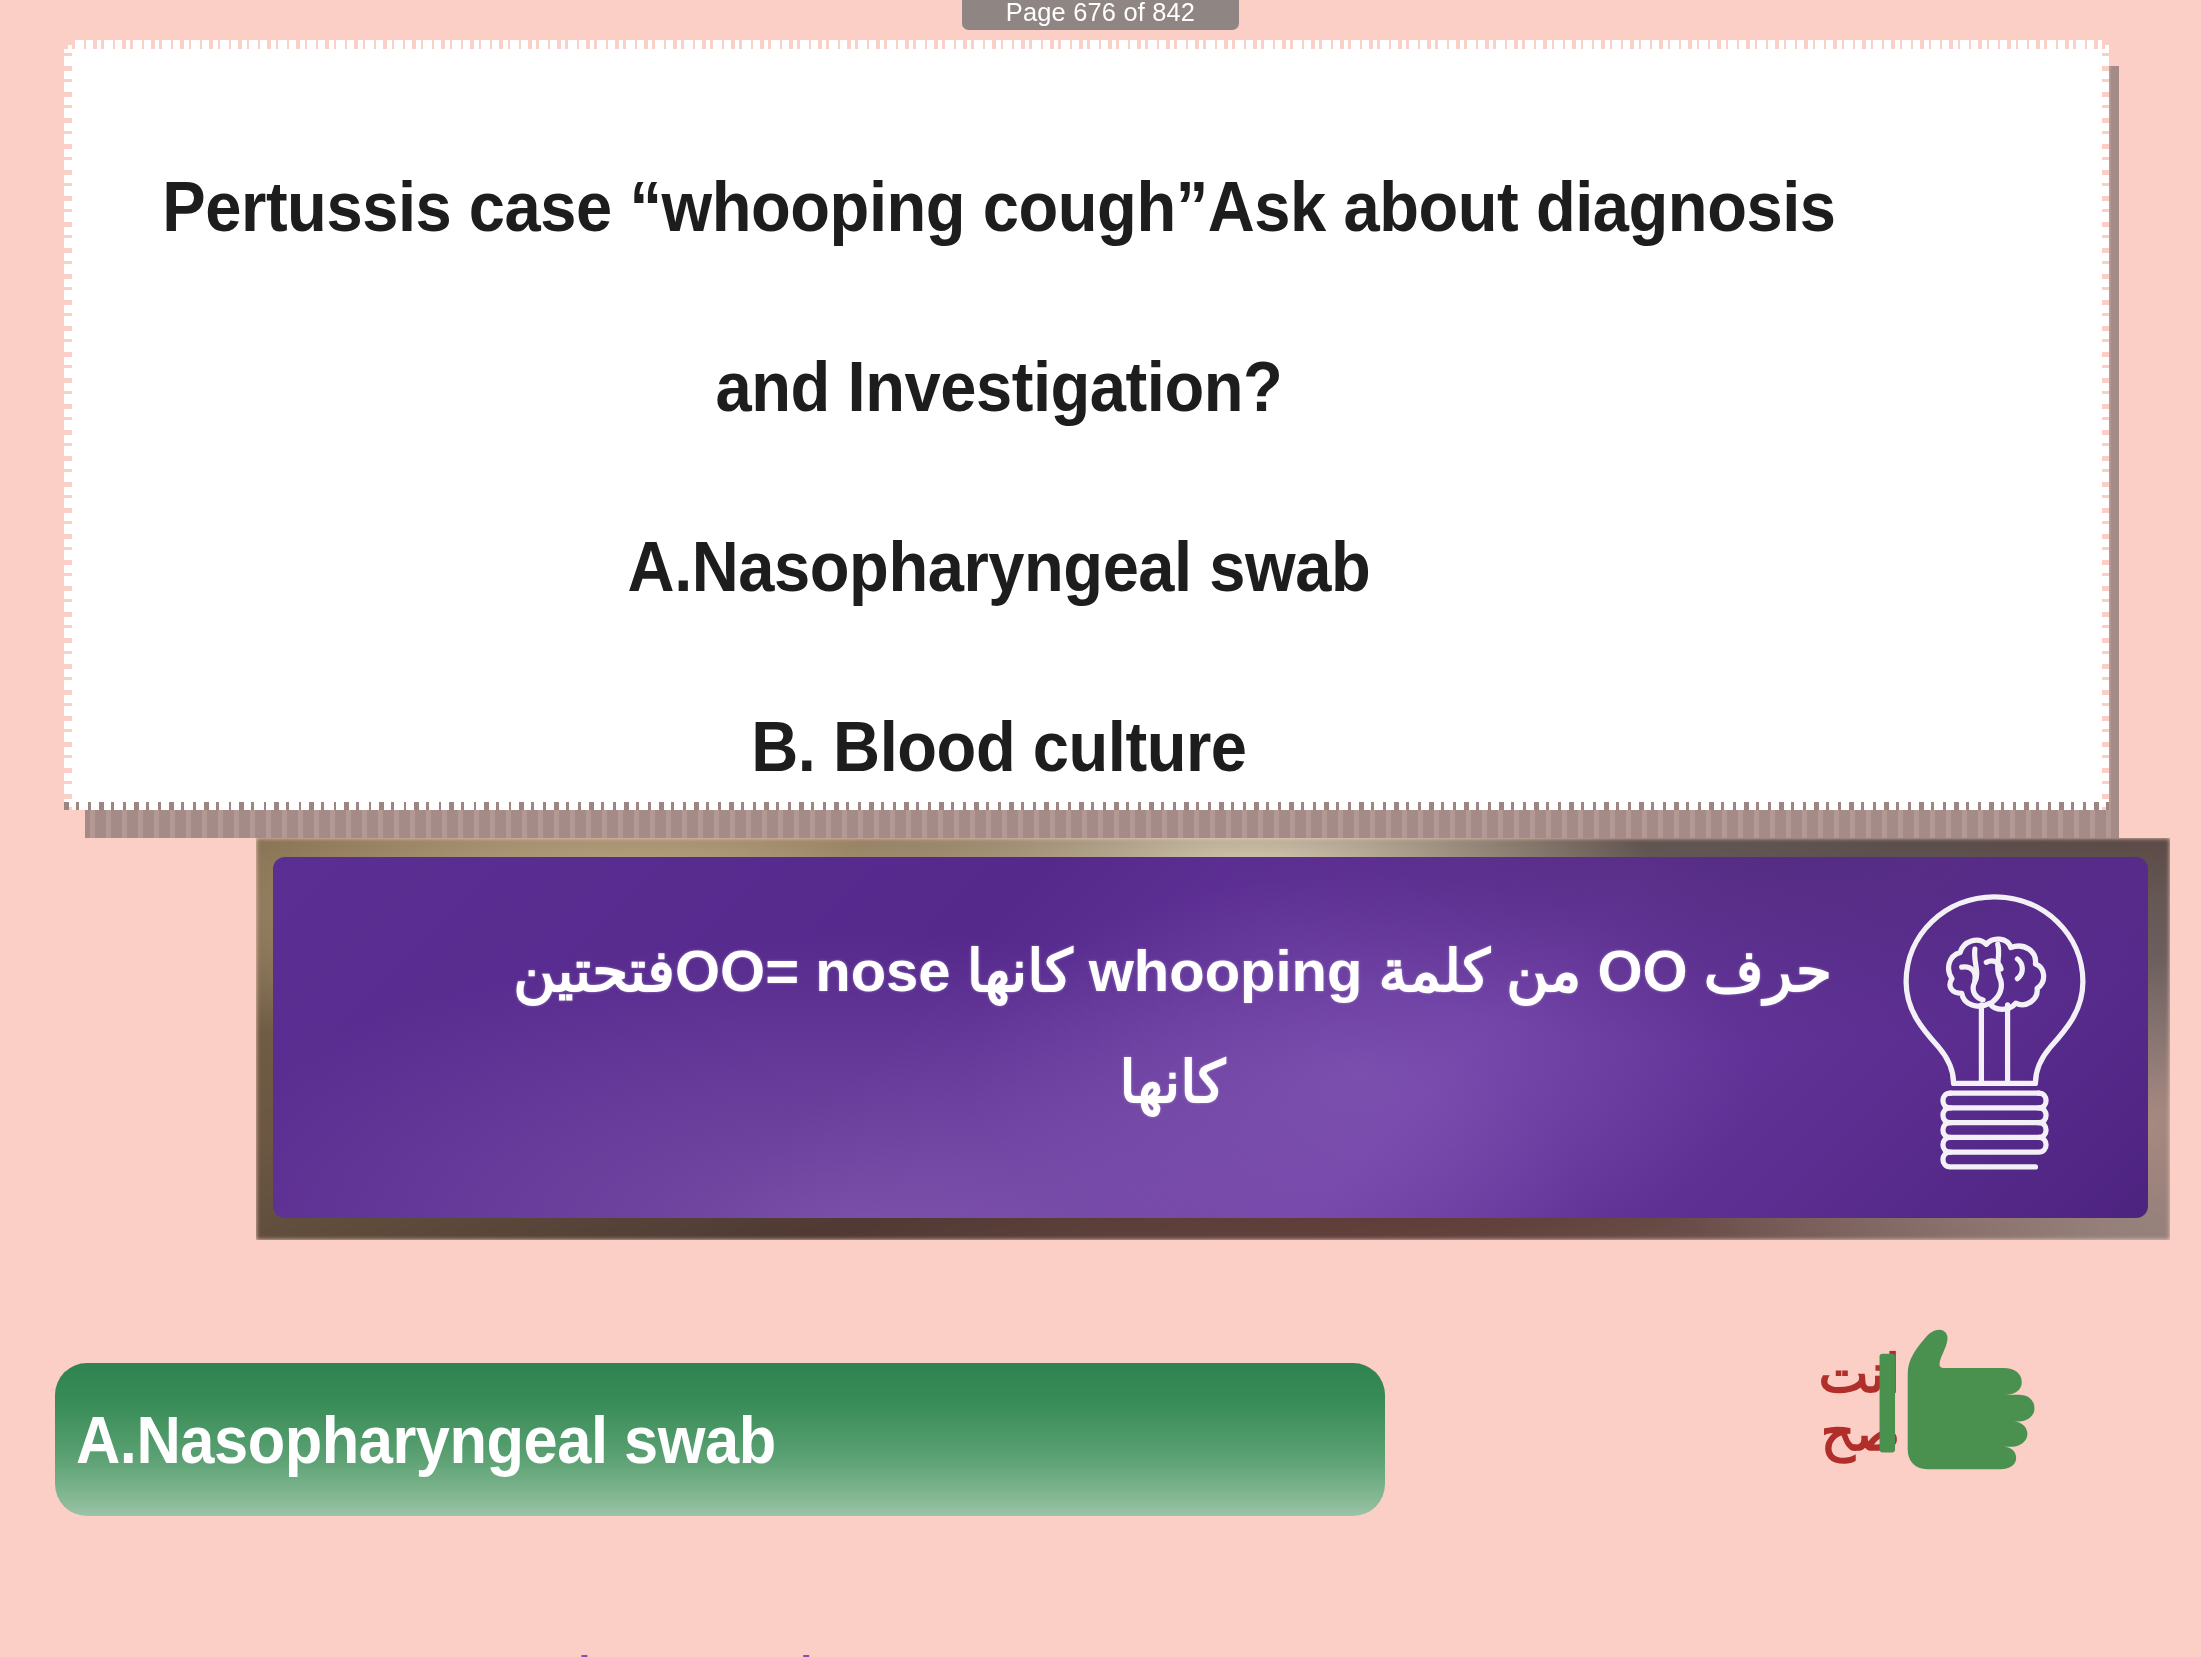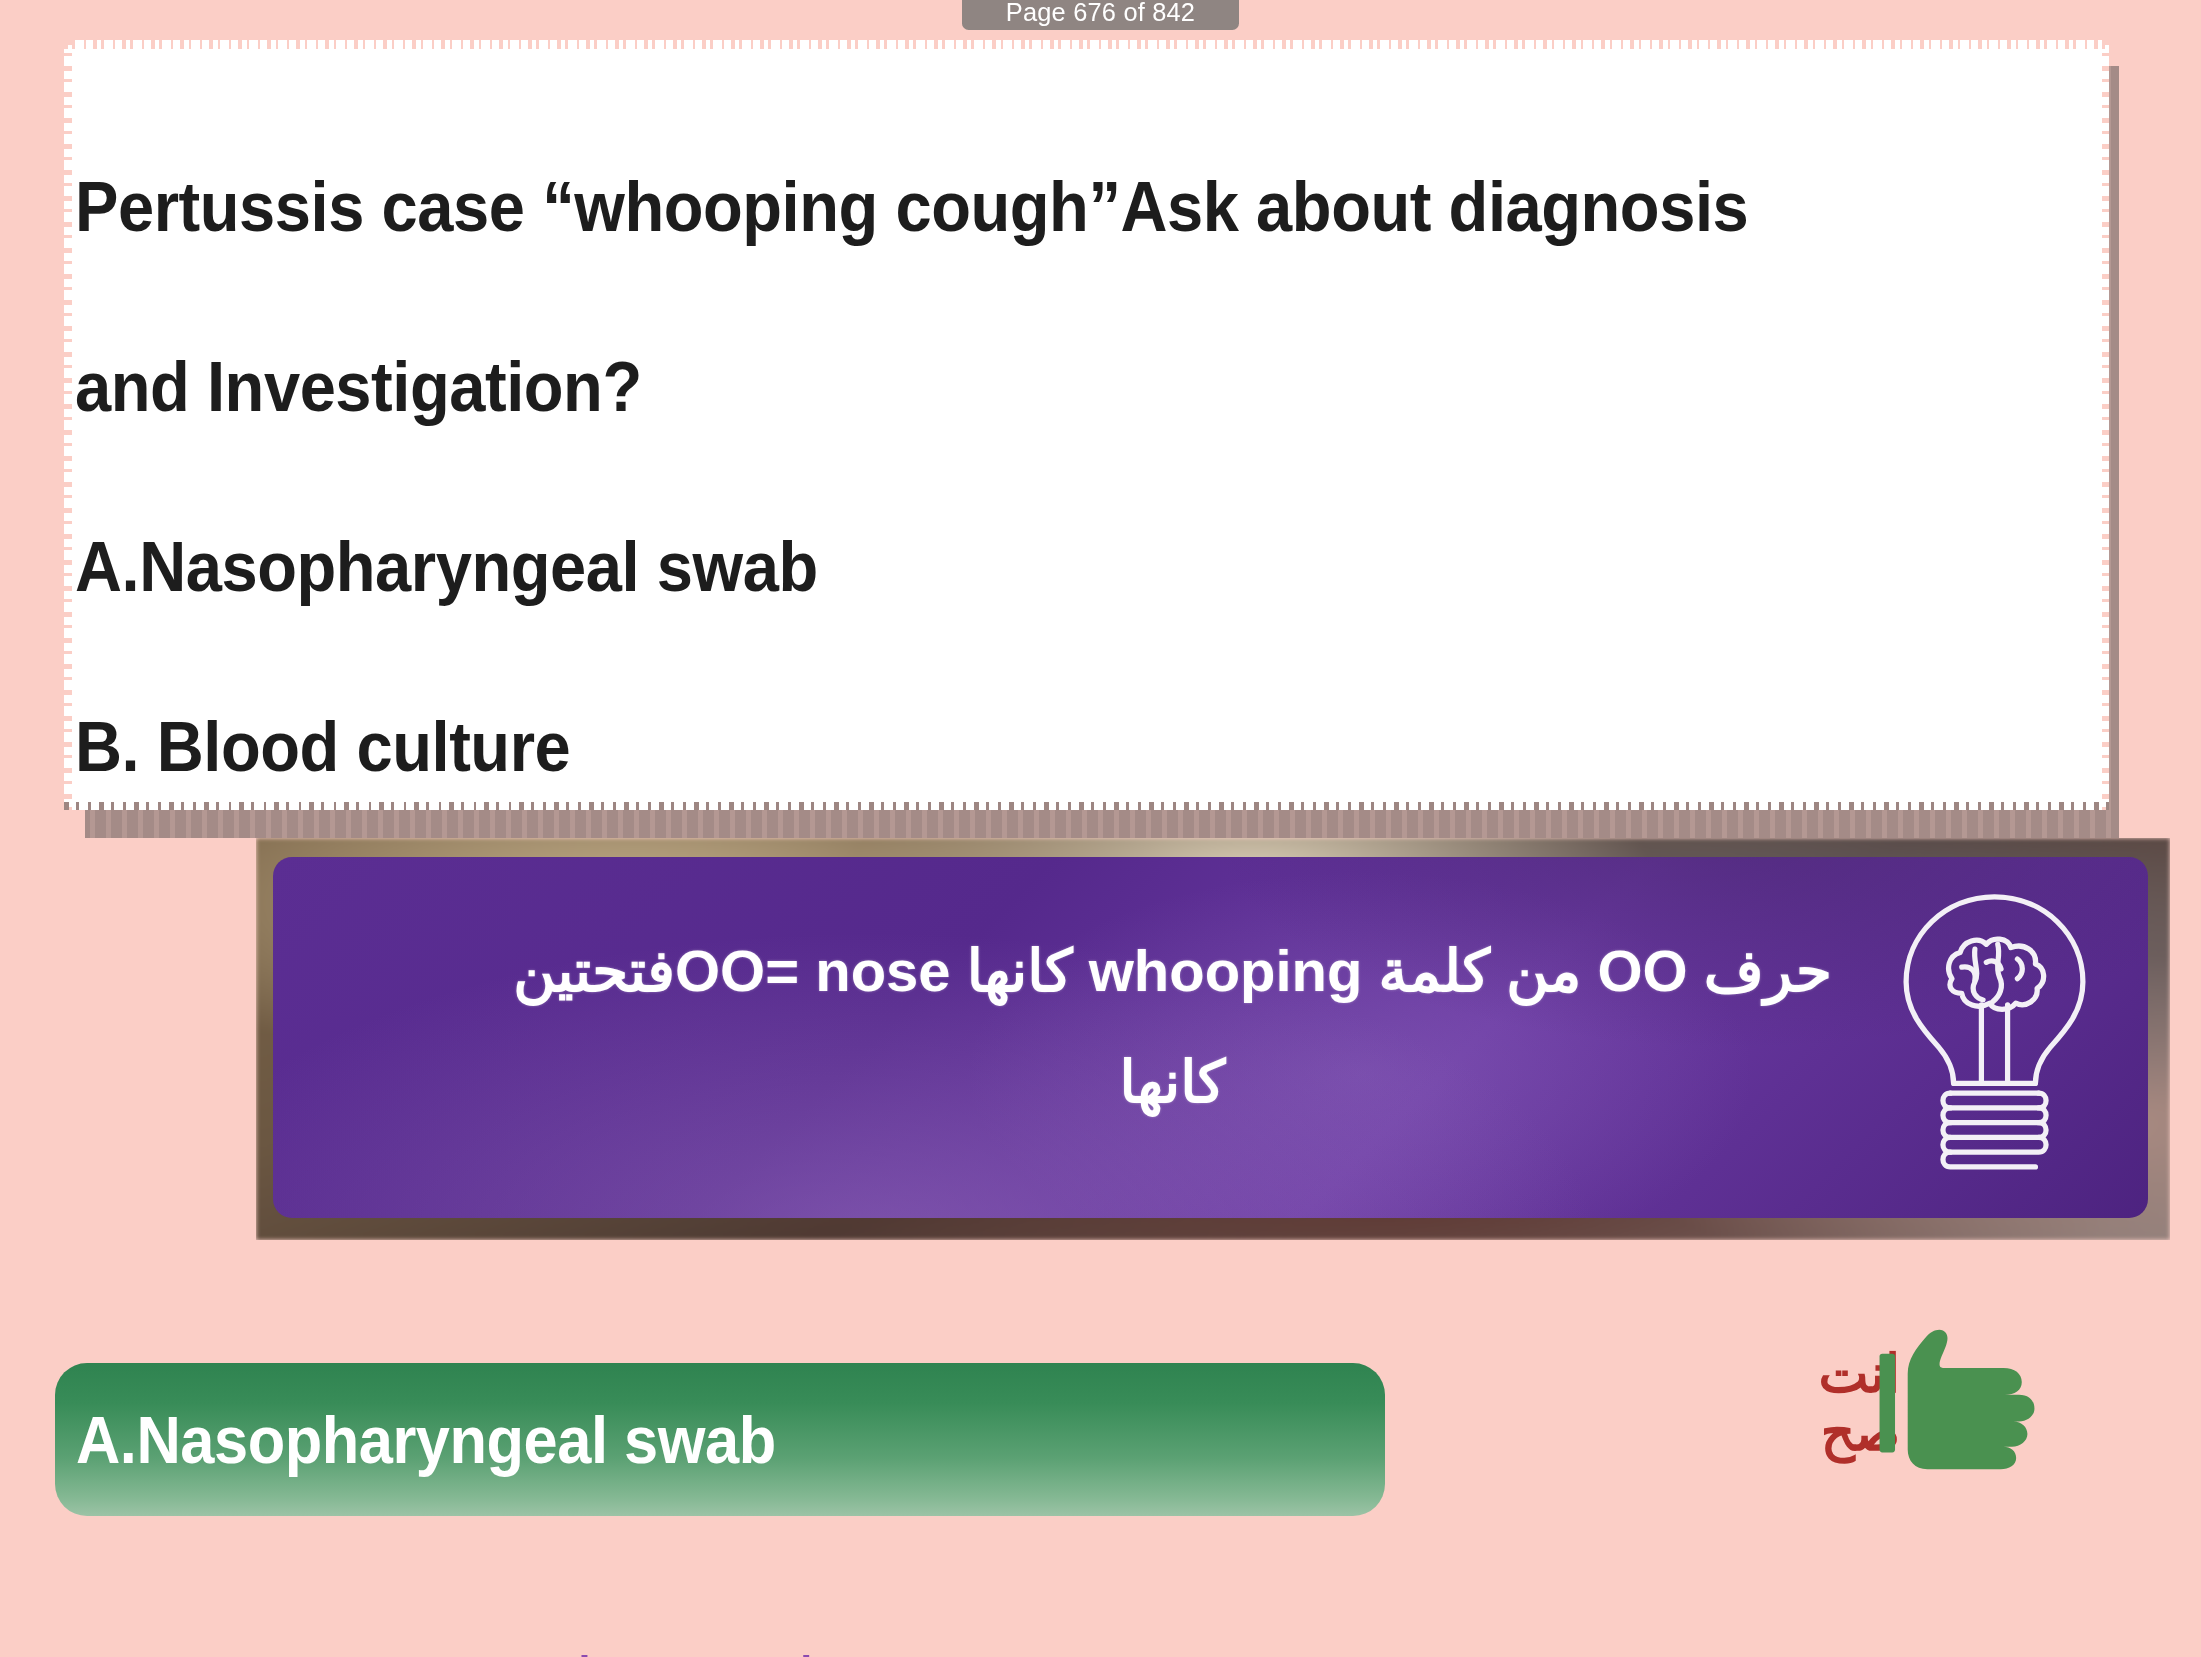--- a/index.html
+++ b/index.html
@@ -62,20 +62,21 @@
         rgba(0,0,0,.82) 4.7px, rgba(0,0,0,.82) 10.4px,
         rgba(0,0,0,1) 10.4px, rgba(0,0,0,1) 16px);
   }
   #question-card {
     position: absolute;
     left: 0;
     top: 0;
     width: 2045px;
     height: 770px;
     background: #ffffff;
+    text-align: center;
   }
   
   .torn {
     position: absolute;
     left: 0;
     width: 100%;
     height: 8.5px;
     background:
       repeating-linear-gradient(90deg,
         #fbcec6 0px,  #fbcec6 3.8px,
@@ -147,21 +148,21 @@
       radial-gradient(ellipse 50% 40% at 60% 92%, rgba(95,55,50,.85), rgba(80,45,40,0) 75%),
       linear-gradient(160deg, #7a6448 0%, #6b5742 28%, #4d3a33 55%, #6d5a55 78%, #8c7c78 100%);
     filter: blur(1.9px);
   }
   #mnemonic-banner {
     position: absolute;
     left: 17px;
     top: 19px;
     width: 1875px;
     height: 361px;
-    border-radius: 19px;
+    border-radius: 12px;
     background:
       radial-gradient(ellipse 55% 120% at 32% 105%, rgba(150,110,190,.55), rgba(120,80,165,0) 70%),
       radial-gradient(ellipse 40% 90% at 78% -10%, rgba(60,30,95,.5), rgba(60,30,95,0) 70%),
       radial-gradient(ellipse 30% 80% at 58% 60%, rgba(150,115,195,.35), rgba(150,115,195,0) 70%),
       linear-gradient(135deg, #5b2e93 0%, #55298c 35%, #6b3aa3 62%, #4d2380 100%);
   }
   #mnemonic-text {
     position: absolute;
     left: 113px;
     top: 58px;

